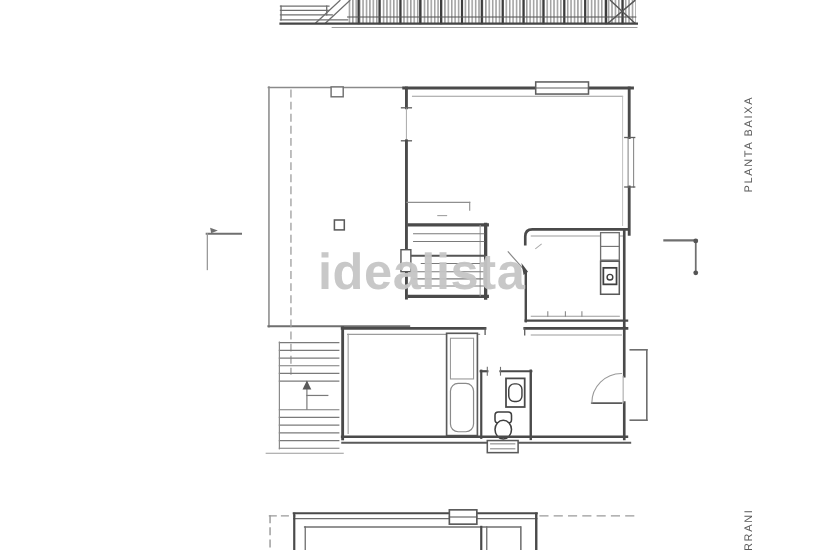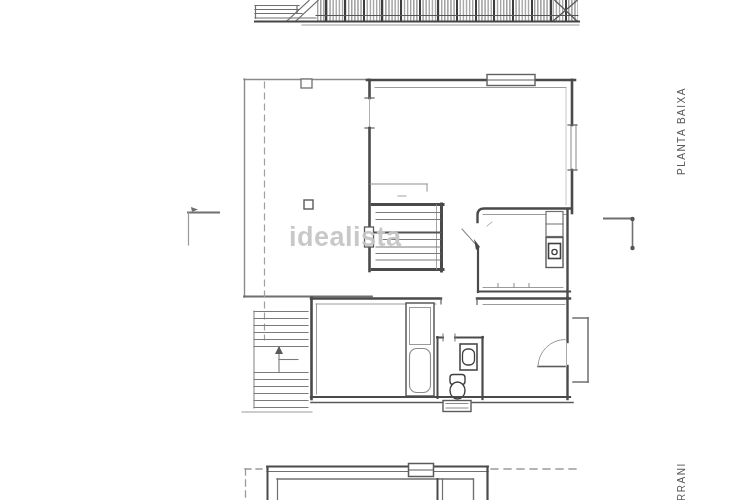--- a/index.html
+++ b/index.html
@@ -3,21 +3,21 @@
 <meta charset="utf-8">
 <style>
   html,body{margin:0;padding:0;background:#ffffff;}
   .stage{
     position:relative;width:750px;height:500px;overflow:hidden;background:#ffffff;
     font-family:"Liberation Sans", sans-serif;
   }
   .stage svg{position:absolute;left:0;top:0;}
   .watermark{
     position:absolute;left:289px;top:224px;
-    font-size:27px;font-weight:600;letter-spacing:.5px;line-height:1;
+    font-size:46px;font-weight:600;letter-spacing:.5px;line-height:1;
     color:#c6c6c6;opacity:.95;user-select:none;
   }
   .plan-label{
     position:absolute;writing-mode:vertical-rl;transform:rotate(180deg);
     font-size:10px;letter-spacing:1.5px;color:#5a5a5a;white-space:nowrap;
   }
   .label-baixa{left:676px;top:73px;width:16px;height:102px;}
   .label-soterrani{left:676px;top:455px;width:16px;height:130px;}
 </style>
 </head>

